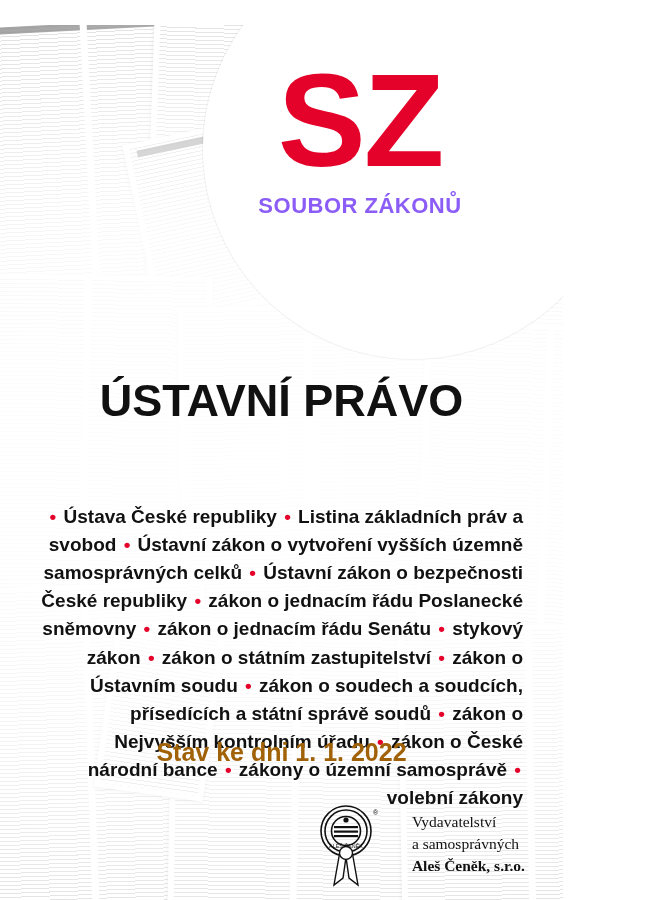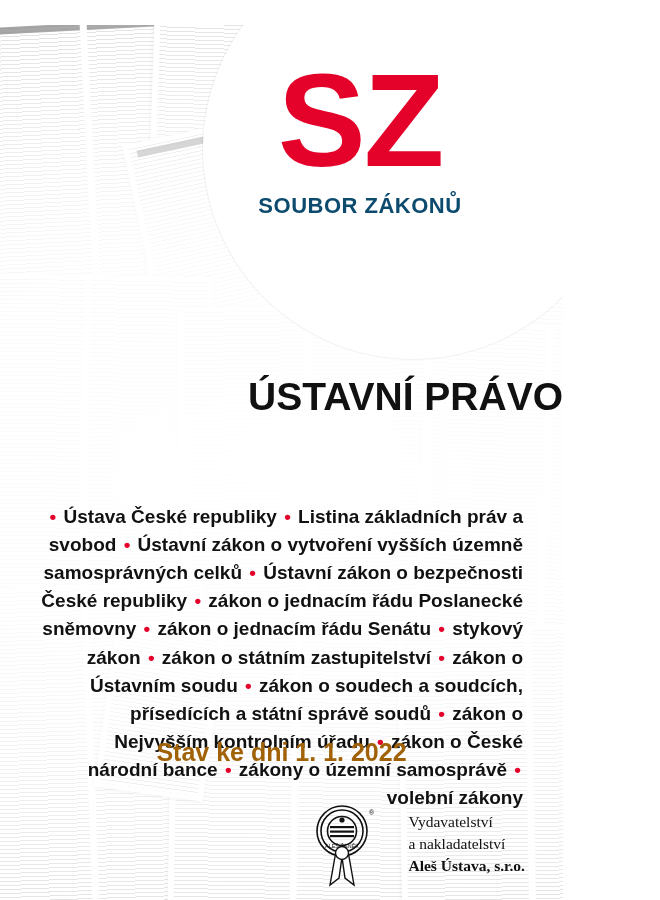--- a/index.html
+++ b/index.html
@@ -110,32 +110,32 @@
     font-weight: bold;
     color: #e4022a;
     letter-spacing: -2px;
     line-height: 1;
     font-family: "Liberation Sans", sans-serif;
   }
   .logo-sub {
     margin-top: 6px;
     font-size: 22px;
     font-weight: bold;
-    color: #0c4a6e;
+    color: #8b5cf6;
     letter-spacing: 0.5px;
   }
 
   
   .main-title {
     position: absolute;
     top: 352px;
     left: 0;
     right: 0;
-    text-align: right;
-    font-size: 39px;
+    text-align: center;
+    font-size: 45px;
     font-weight: bold;
     color: #111111;
     letter-spacing: 0px;
     line-height: 1.05;
   }
 
   
   .contents {
     position: absolute;
     top: 478px;
@@ -268,18 +268,18 @@
         </g>
         <g>
           <path d="M30 50 L24 84 L33 77 L36 56 Z" fill="#ffffff" stroke="#111111" stroke-width="1.4"></path>
           <path d="M42 50 L48 84 L39 77 L36 56 Z" fill="#ffffff" stroke="#111111" stroke-width="1.4"></path>
           <circle cx="36" cy="52" r="6.5" fill="#ffffff" stroke="#111111" stroke-width="1.4"></circle>
         </g>
       </svg>
     </div>
     <div class="pub-text">
       <div>Vydavatelství</div>
-      <div>a nakladatelství</div>
-      <div class="pub-name">Aleš Ústava, s.r.o.</div>
+      <div>a samosprávných</div>
+      <div class="pub-name">Aleš Čeněk, s.r.o.</div>
     </div>
   </div>
 
 </div>
 
 </body></html>

